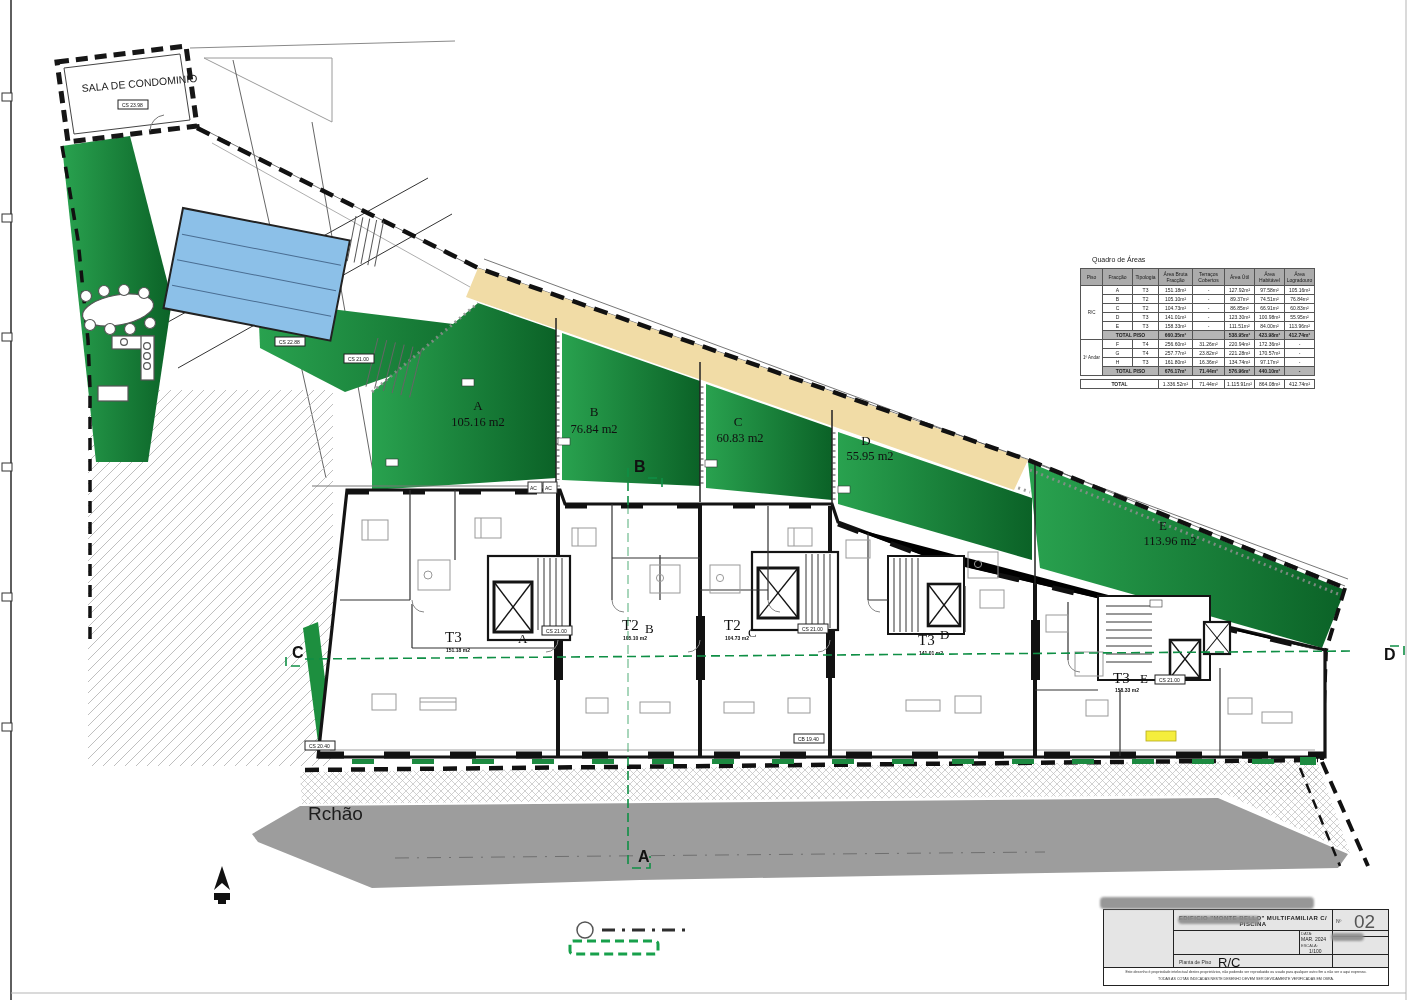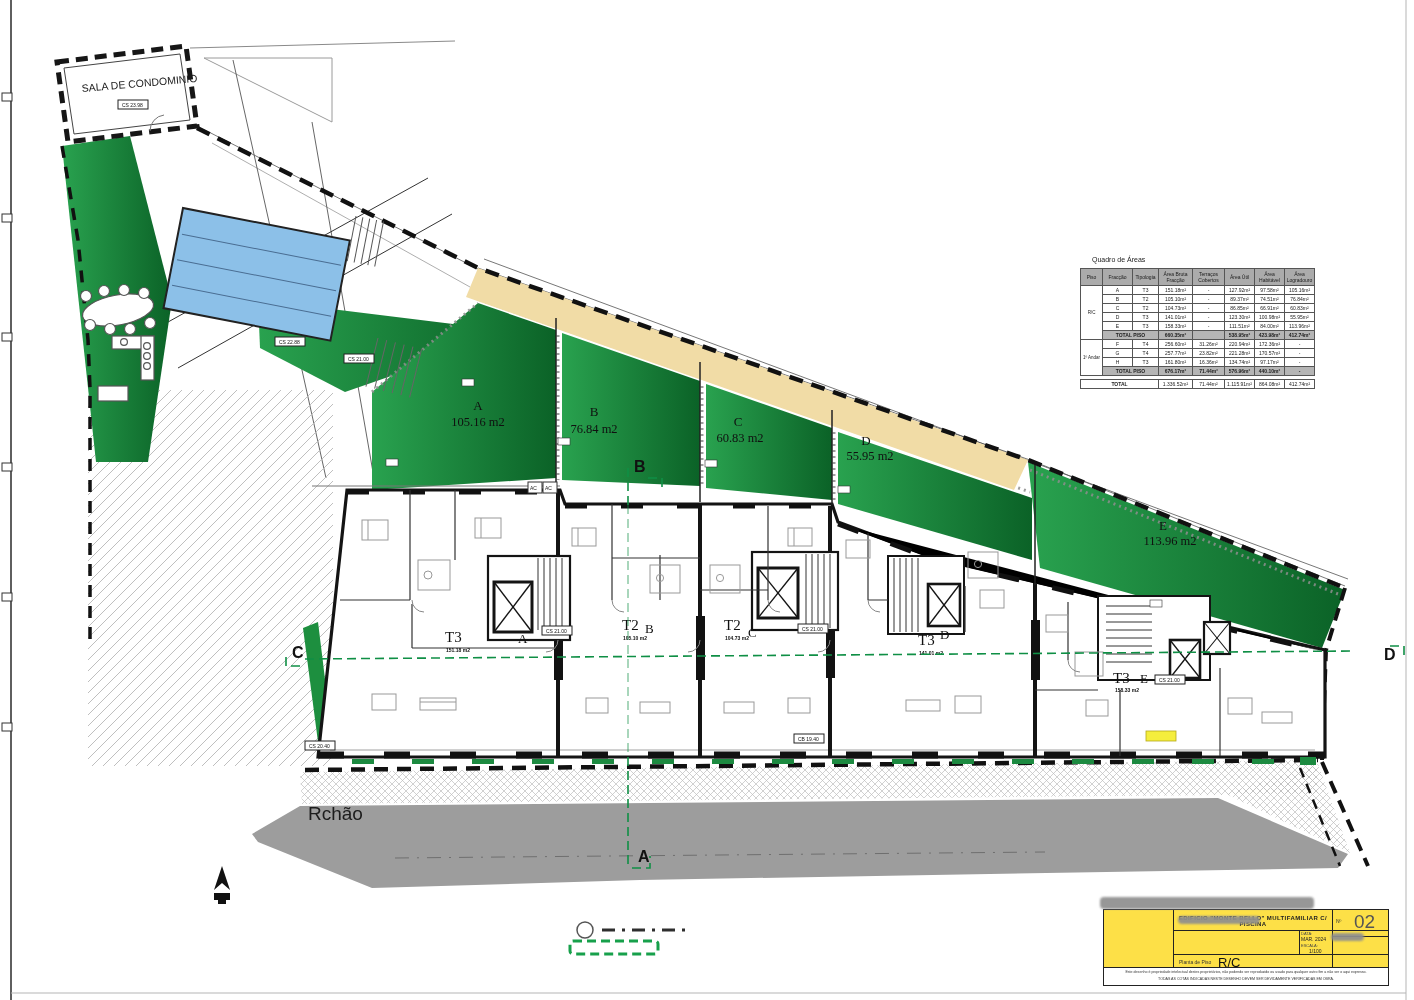--- a/index.html
+++ b/index.html
@@ -17,21 +17,21 @@
   #areas-table td,#areas-table th,#areas-grand td{
      border:0.5px solid #555;font-size:5px;line-height:6px;text-align:center;
      padding:1px 0;color:#1c1c1c;font-weight:normal;overflow:hidden;}
   #areas-table th{background:#ababab;height:14px;}
   #areas-table tr.tot td{background:#b5b5b5;font-weight:bold;}
   #areas-table td.piso{font-size:4.5px;background:#fff;}
   #areas-grand td.gl{font-weight:bold;}
 
   
   #tblock{position:absolute;left:1103px;top:909px;width:284px;height:58px;
-          border:1.5px solid #222;background:#fde047;}
+          border:1.5px solid #222;background:#e5e5e5;}
   #tblock .v1{position:absolute;left:69px;top:0;bottom:0;width:0;border-left:1px solid #222;}
   #tblock .v2{position:absolute;left:228px;top:0;bottom:0;width:0;border-left:1px solid #222;}
   #tblock .v3{position:absolute;left:195px;top:20px;height:24px;border-left:1px solid #222;}
   #tblock .h1{position:absolute;left:69px;right:0;top:20px;border-top:1px solid #222;}
   #tblock .h2{position:absolute;left:228px;right:0;top:26px;border-top:1px solid #222;}
   #tblock .h3{position:absolute;left:69px;right:0;top:44px;border-top:1px solid #222;}
   #tb-project{position:absolute;left:72px;top:5px;width:154px;font-size:6px;font-weight:bold;
               letter-spacing:.4px;color:#222;text-align:center;font-variant:small-caps;}
   #tb-no-label{position:absolute;left:232px;top:8px;font-size:5px;color:#333;}
   #tb-no{position:absolute;left:250px;top:1px;font-size:19px;color:#555;}

